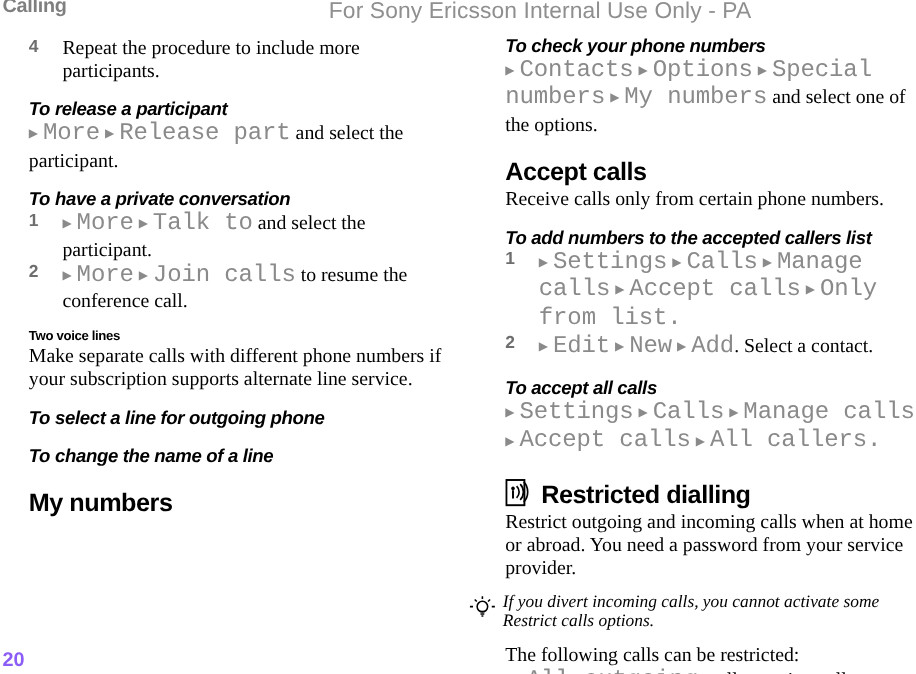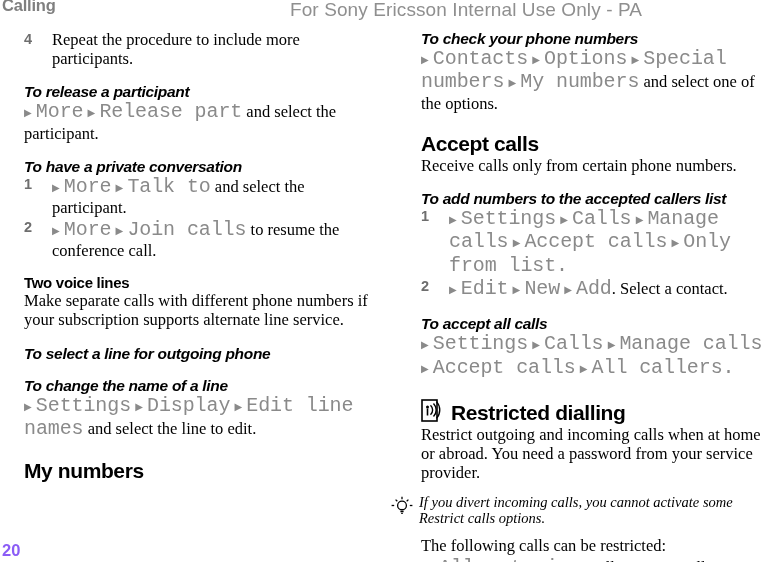--- a/index.html
+++ b/index.html
@@ -21,21 +21,21 @@
     left: 2px;
     font-family: "Liberation Sans", sans-serif;
     font-weight: bold;
     font-size: 16.5px;
     color: #7f7f7f;
     letter-spacing: -0.2px;
   }
   .watermark {
     position: absolute;
     top: -1px;
-    left: 290px;
+    left: 274px;
     font-family: "Liberation Sans", sans-serif;
     font-size: 19px;
     color: #8f8f8f;
     letter-spacing: 0.1px;
     white-space: nowrap;
   }
 
   
   .page {
     position: absolute;
@@ -58,21 +58,21 @@
     font-weight: bold;
     font-size: 21px;
     line-height: 1.05;
     letter-spacing: -0.4px;
     margin: 0 0 1px 0;
     color: #000;
   }
   .h2 {
     font-family: "Liberation Sans", sans-serif;
     font-weight: bold;
-    font-size: 15px;
+    font-size: 11px;
     line-height: 1.08;
     letter-spacing: -0.3px;
     margin: 0 0 0px 0;
     color: #000;
   }
   .h3 {
     font-family: "Liberation Sans", sans-serif;
     font-weight: bold;
     font-style: italic;
     font-size: 15.5px;
@@ -242,21 +242,20 @@
     <div class="h2">Two voice lines</div>
     <div class="body-text">Make separate calls with different phone numbers if your subscription supports alternate line service.</div>
 
     <div class="gap-md"></div>
 
     <div class="h3">To select a line for outgoing phone</div>
 
     <div class="gap-md"></div>
 
     <div class="h3">To change the name of a line</div>
-    <div class="body-text"><span class="arrow">▶</span> <span class="ui">Settings</span> <span class="arrow">▶</span> <span class="ui">Display</span> <span class="arrow">▶</span> <span class="ui">Edit line names</span><span> and select the line to edit.</span></div>
 
     <div class="gap-lg"></div>
 
     <div class="h1">My numbers</div>
 
   </div>
 
   <div class="col col-right">
 
     <div class="h3">To check your phone numbers</div>

